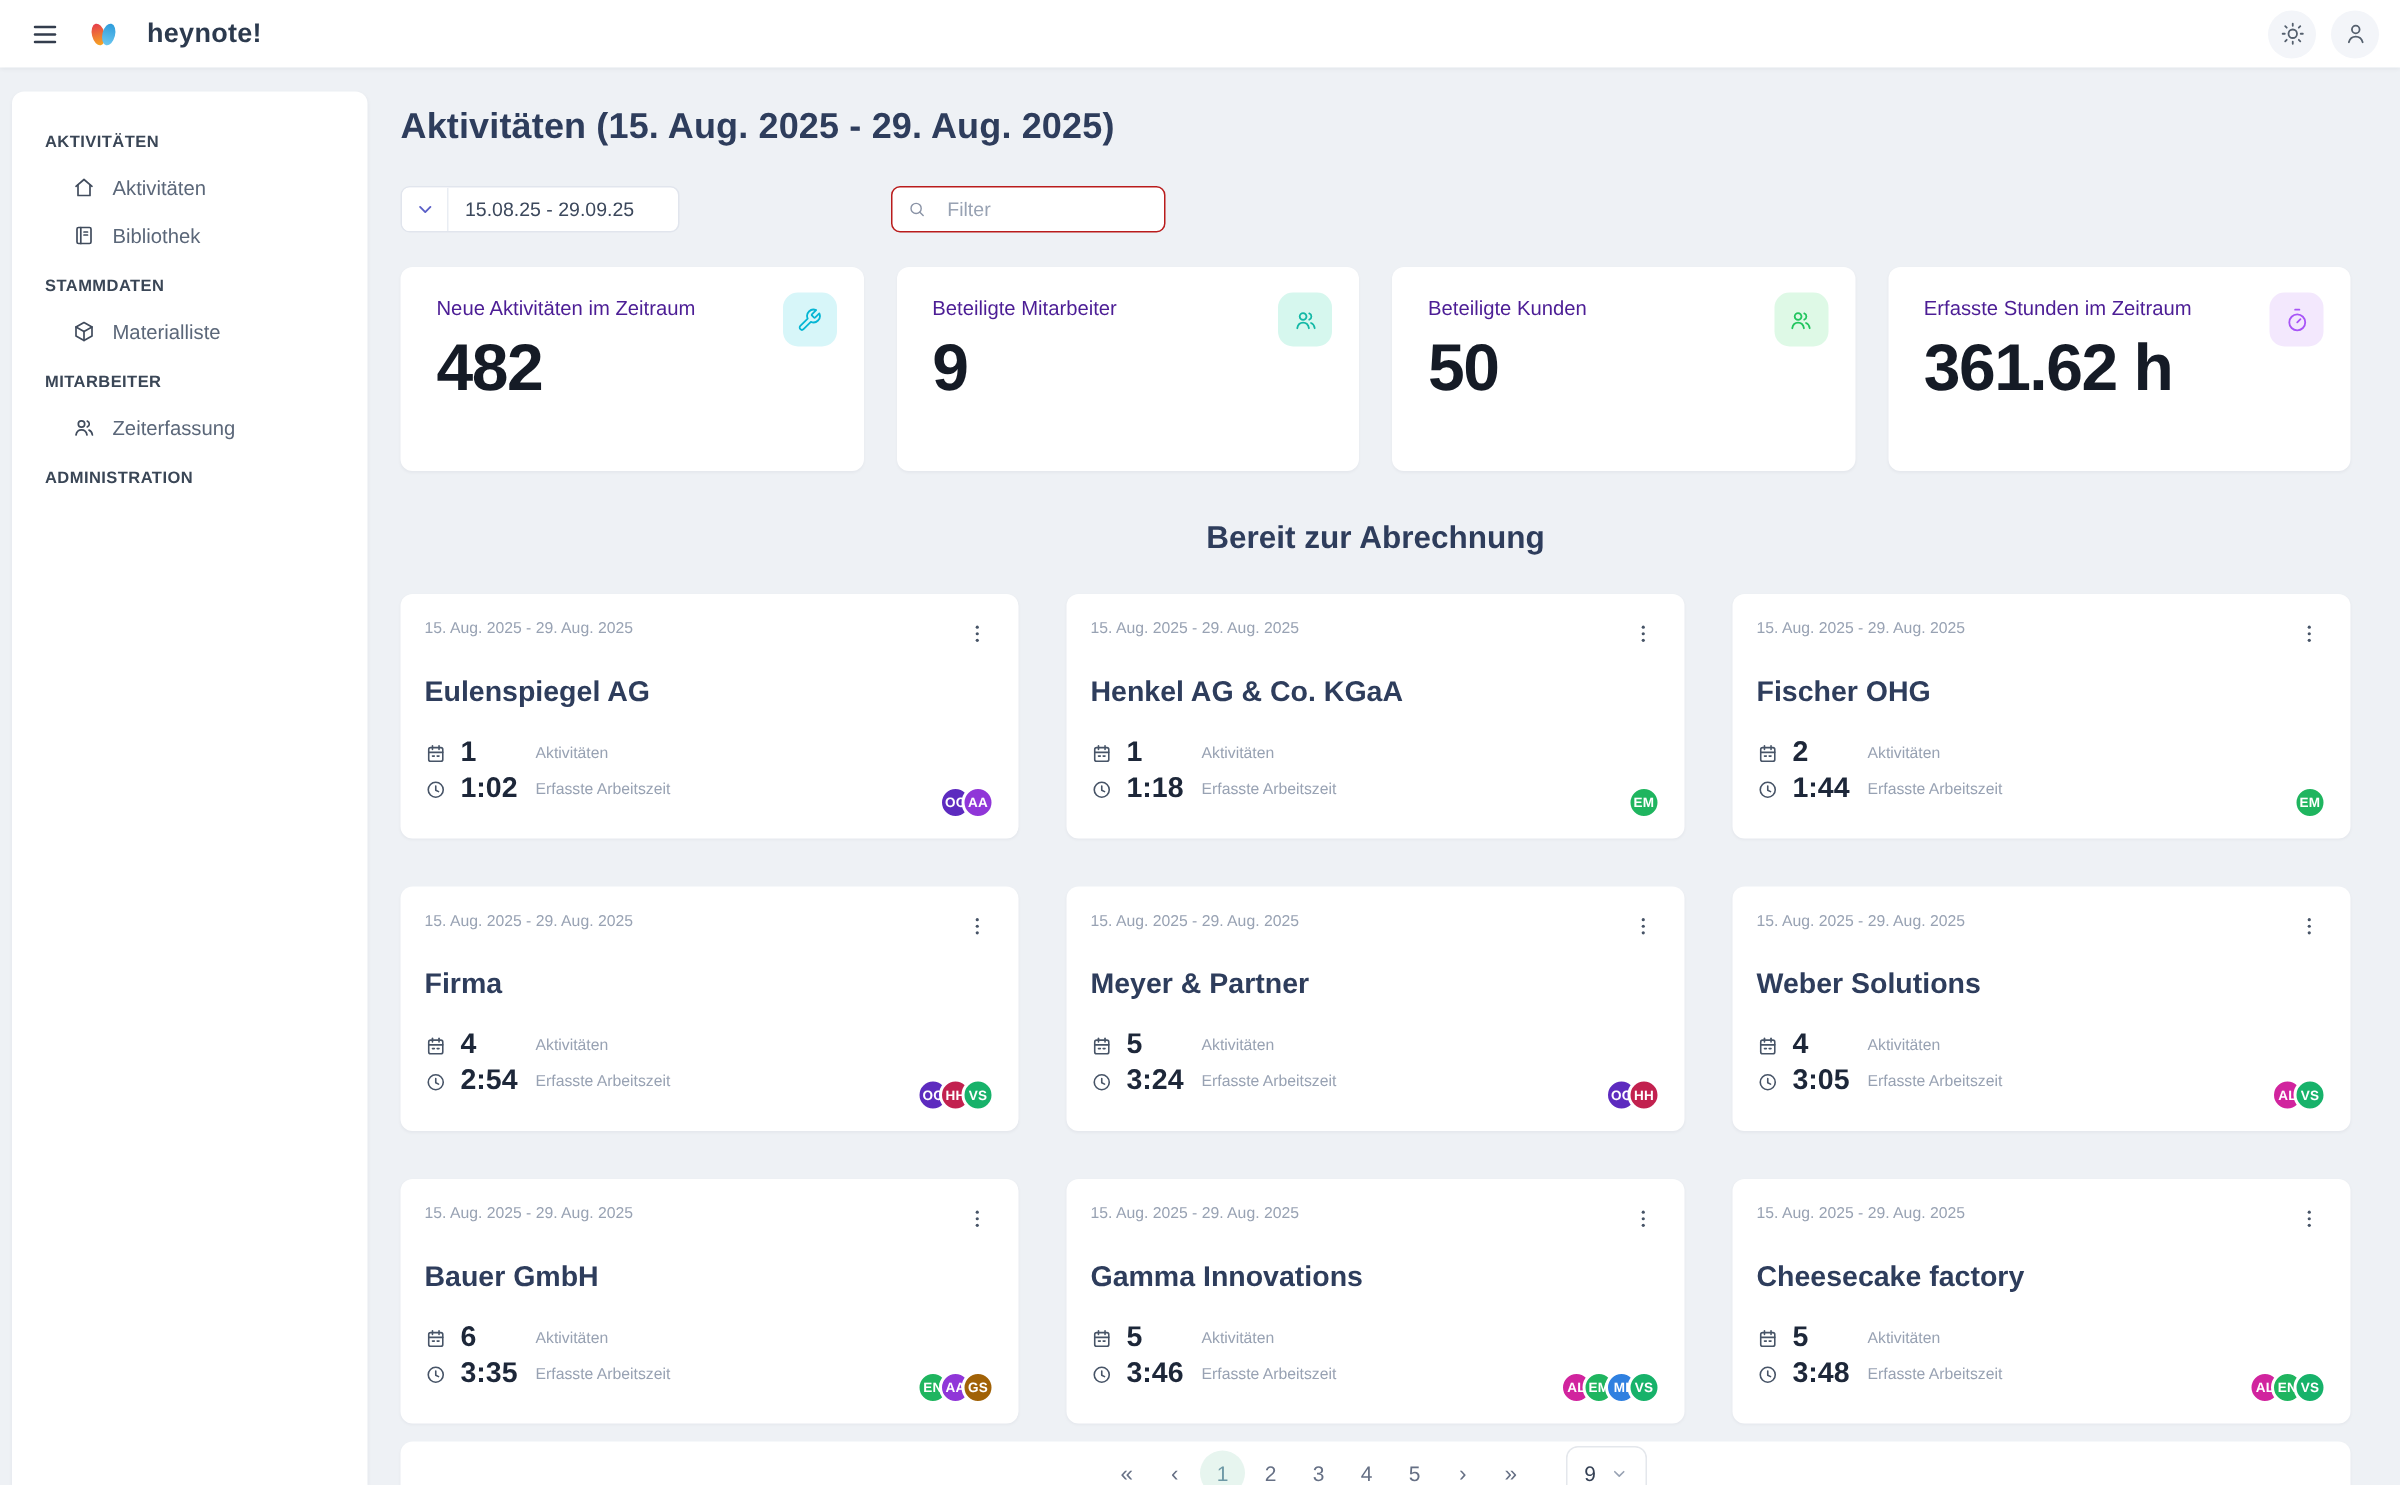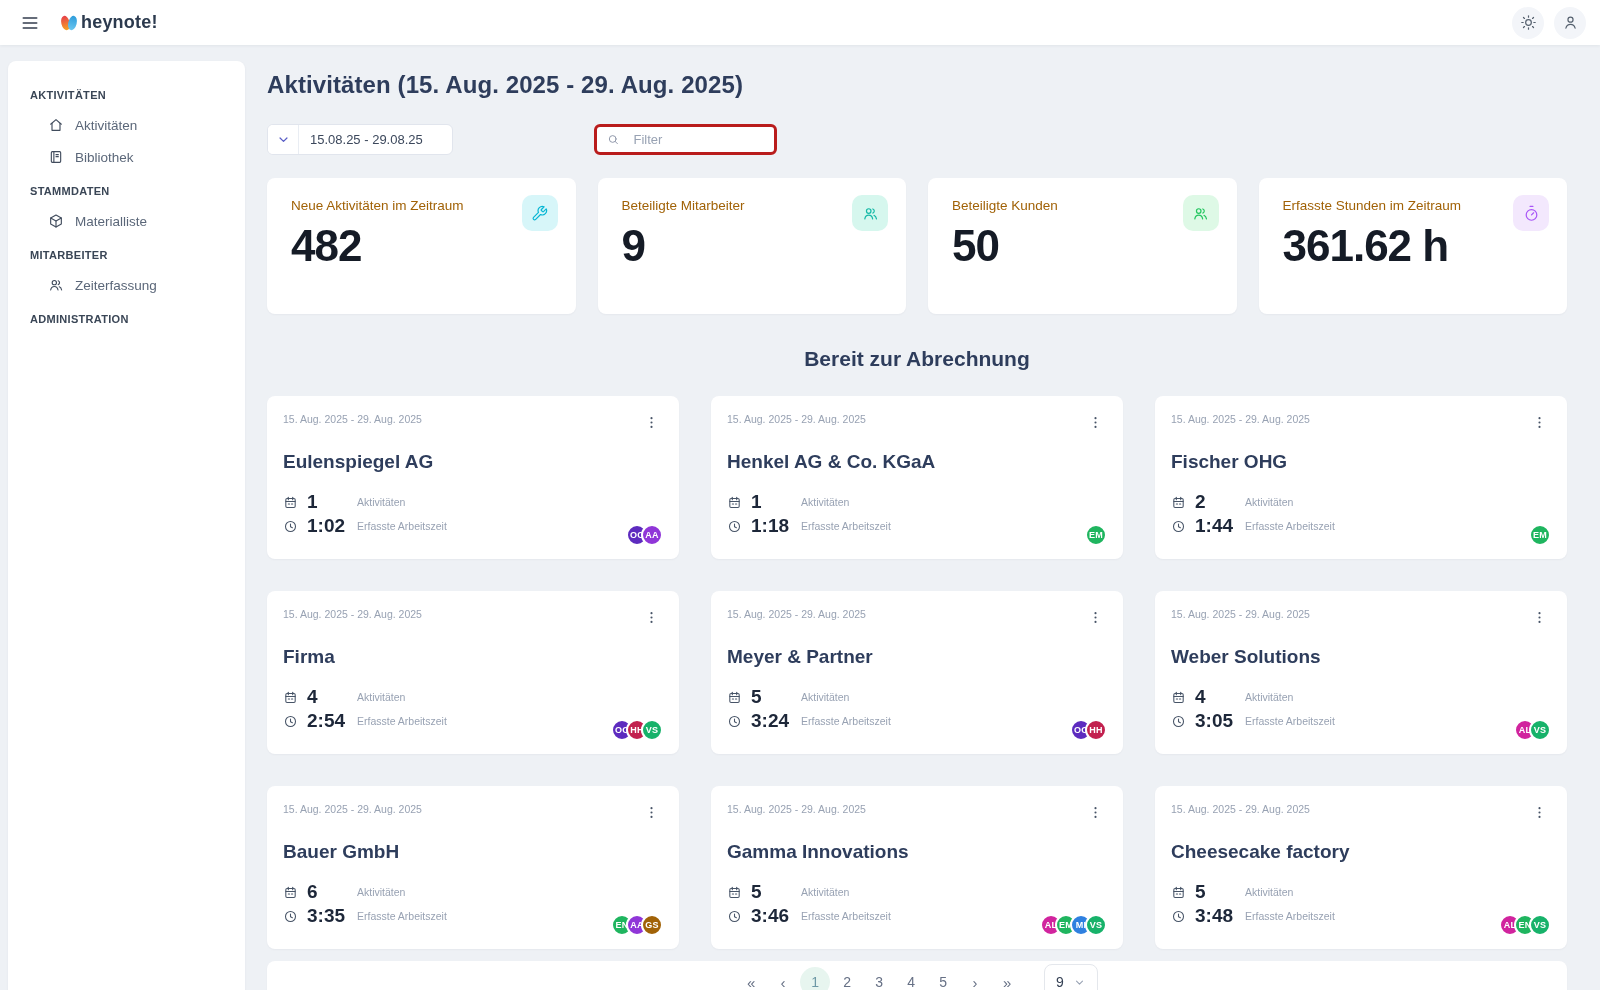--- a/index.html
+++ b/index.html
@@ -12,21 +12,21 @@
   }
   svg { display: block; }
 
   
   .app-header {
     position: absolute; top: 0; left: 0; right: 0; height: 45px;
     background: #ffffff; display: flex; align-items: center;
     padding: 0 14px; box-shadow: 0 1px 3px rgba(20,30,50,.06); z-index: 5;
   }
   .hamburger { background: none; border: none; cursor: pointer; color: #333d4d; padding: 6px; }
-  .logo { display: flex; align-items: center; gap: 1px; margin-left: 12px; }
+  .logo { display: flex; align-items: center; gap: 18px; margin-left: 12px; }
   .logo-text { font-size: 18px; font-weight: 800; color: #2c3a4e; letter-spacing: .2px; }
   .header-spacer { flex: 1; }
   .header-iconbtn {
     width: 32px; height: 32px; border-radius: 50%; border: none; cursor: pointer;
     background: #f3f5f9; color: #55606e; display: flex; align-items: center; justify-content: center;
     margin-left: 10px;
   }
 
   
   .sidebar {
@@ -52,36 +52,36 @@
   .date-picker {
     width: 186px; height: 31px; background: #fff; border: 1px solid #e1e5ed; border-radius: 6px;
     display: flex; align-items: stretch; overflow: hidden;
   }
   .dp-toggle {
     width: 31px; border: none; border-right: 1px solid #e9edf3; background: #fff; cursor: pointer;
     color: #5a5fc7; display: flex; align-items: center; justify-content: center;
   }
   .dp-value { display: flex; align-items: center; padding-left: 11px; font-size: 13px; color: #3c485c; }
   .filter-box {
-    margin-left: 141px; width: 183px; height: 31px; background: #fff; border: 3px solid #b91c1c;
+    margin-left: 141px; width: 183px; height: 31px; background: #fff; border: 1px solid #b91c1c;
     border-radius: 6px; display: flex; align-items: center; padding: 0 10px; gap: 14px; color: #8a93a6;
   }
   .filter-box input {
     border: none; outline: none; width: 100%; font-size: 13px; font-family: "Liberation Sans", sans-serif;
     color: #3c485c; background: transparent;
   }
   .filter-box input::placeholder { color: #98a2b3; }
 
   
   .stats-row { display: flex; gap: 22px; margin-top: 23px; }
   .stat-card {
     flex: 1; height: 136px; background: #fff; border-radius: 8px; position: relative;
     padding: 20px 24px; box-shadow: 0 1px 2px rgba(16,24,40,.04);
   }
-  .stat-label { font-size: 13.5px; color: #a16207; }
+  .stat-label { font-size: 13.5px; color: #4c1d95; }
   .stat-value { font-size: 44px; font-weight: 800; color: #151b26; margin-top: 8px; letter-spacing: -1px; }
   .stat-icon {
     position: absolute; top: 17px; right: 18px; width: 36px; height: 36px; border-radius: 10px;
     display: flex; align-items: center; justify-content: center;
   }
 
   .section-title { font-size: 21px; font-weight: 800; color: #2e3d5c; margin-top: 33px; text-align: center; }
 
   
   .card-grid {
@@ -232,21 +232,21 @@
 <main class="main">
   <h1 class="page-title">Aktivitäten (15. Aug. 2025 - 29. Aug. 2025)</h1>
 
   <div class="controls">
     <div class="date-picker">
       <button class="dp-toggle" aria-label="open date picker">
         <svg width="15" height="15" viewBox="0 0 24 24" fill="none" stroke="currentColor" stroke-width="2" stroke-linecap="round" stroke-linejoin="round">
             <path d="m6.5 9.5 5.5 5.5 5.5-5.5"></path>
           </svg>
       </button>
-      <span class="dp-value">15.08.25 - 29.08.25</span>
+      <span class="dp-value">15.08.25 - 29.09.25</span>
     </div>
     <div class="filter-box">
       <svg width="15" height="15" viewBox="0 0 24 24" fill="none" stroke="currentColor" stroke-width="1.8" stroke-linecap="round">
           <circle cx="11" cy="11" r="6.5"></circle>
           <line x1="15.8" y1="15.8" x2="20" y2="20"></line>
         </svg>
       <input type="text" placeholder="Filter" style="">
     </div>
   </div>
 

